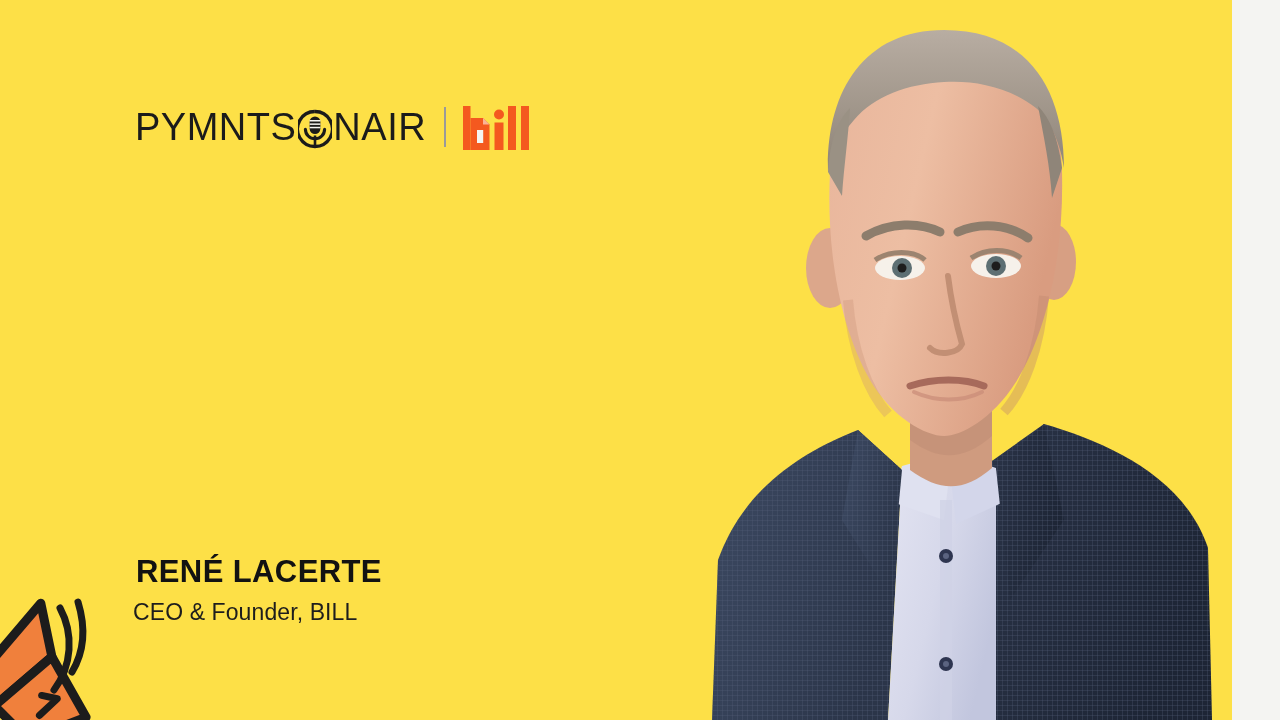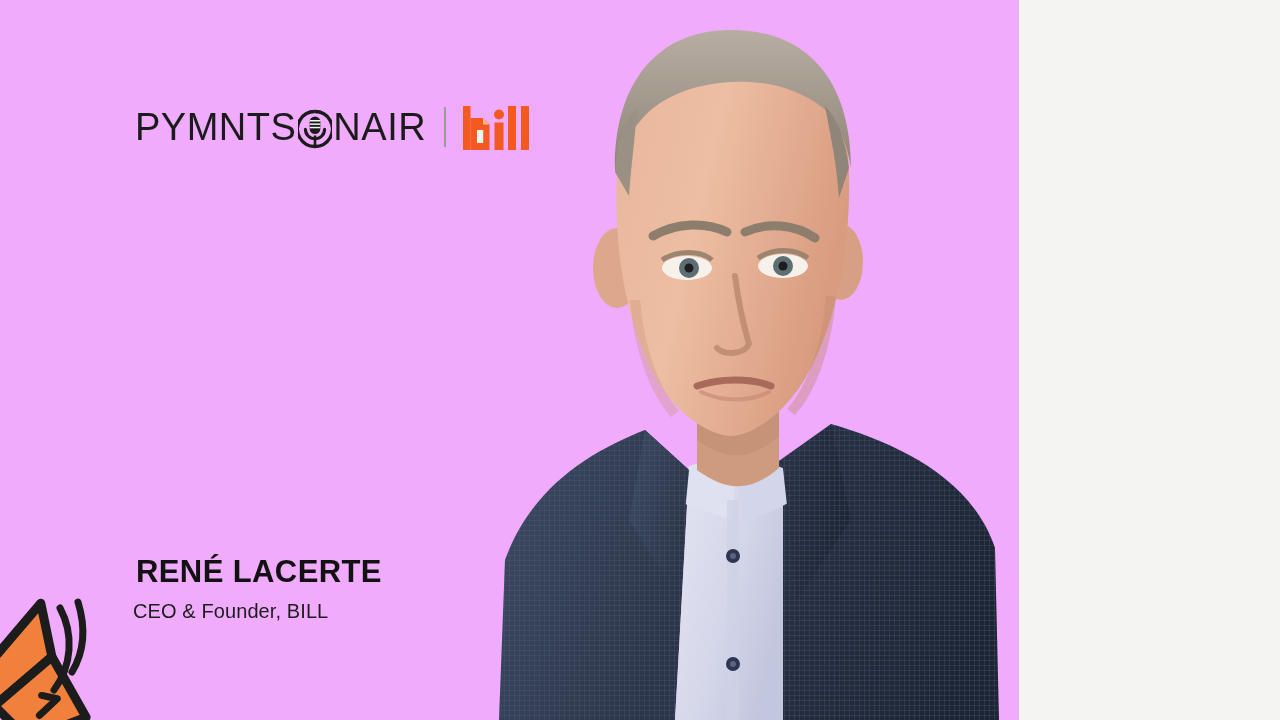--- a/index.html
+++ b/index.html
@@ -13,23 +13,23 @@
 
   body {
     font-family: "Liberation Sans", sans-serif;
     background: #f4f4f2;
     position: relative;
   }
 
   .slide {
     position: absolute;
     inset: 0;
-    width: 1019px;
+    width: 1232px;
     height: 720px;
-    background: #f0abfc;
+    background: #fde047;
     overflow: hidden;
   }
 
   
   .logo-lockup {
     position: absolute;
     left: 135px;
     top: 103px;
     height: 48px;
     display: flex;
@@ -101,21 +101,21 @@
     font-weight: 700;
     letter-spacing: 0.4px;
     color: #121212;
     line-height: 1;
   }
 
   .speaker-title {
     position: absolute;
     left: 133px;
     top: 601px;
-    font-size: 20px;
+    font-size: 23px;
     font-weight: 400;
     color: #1d1d1d;
     line-height: 1;
     letter-spacing: 0.1px;
   }
 
   
   .megaphone {
     position: absolute;
     left: -4px;

